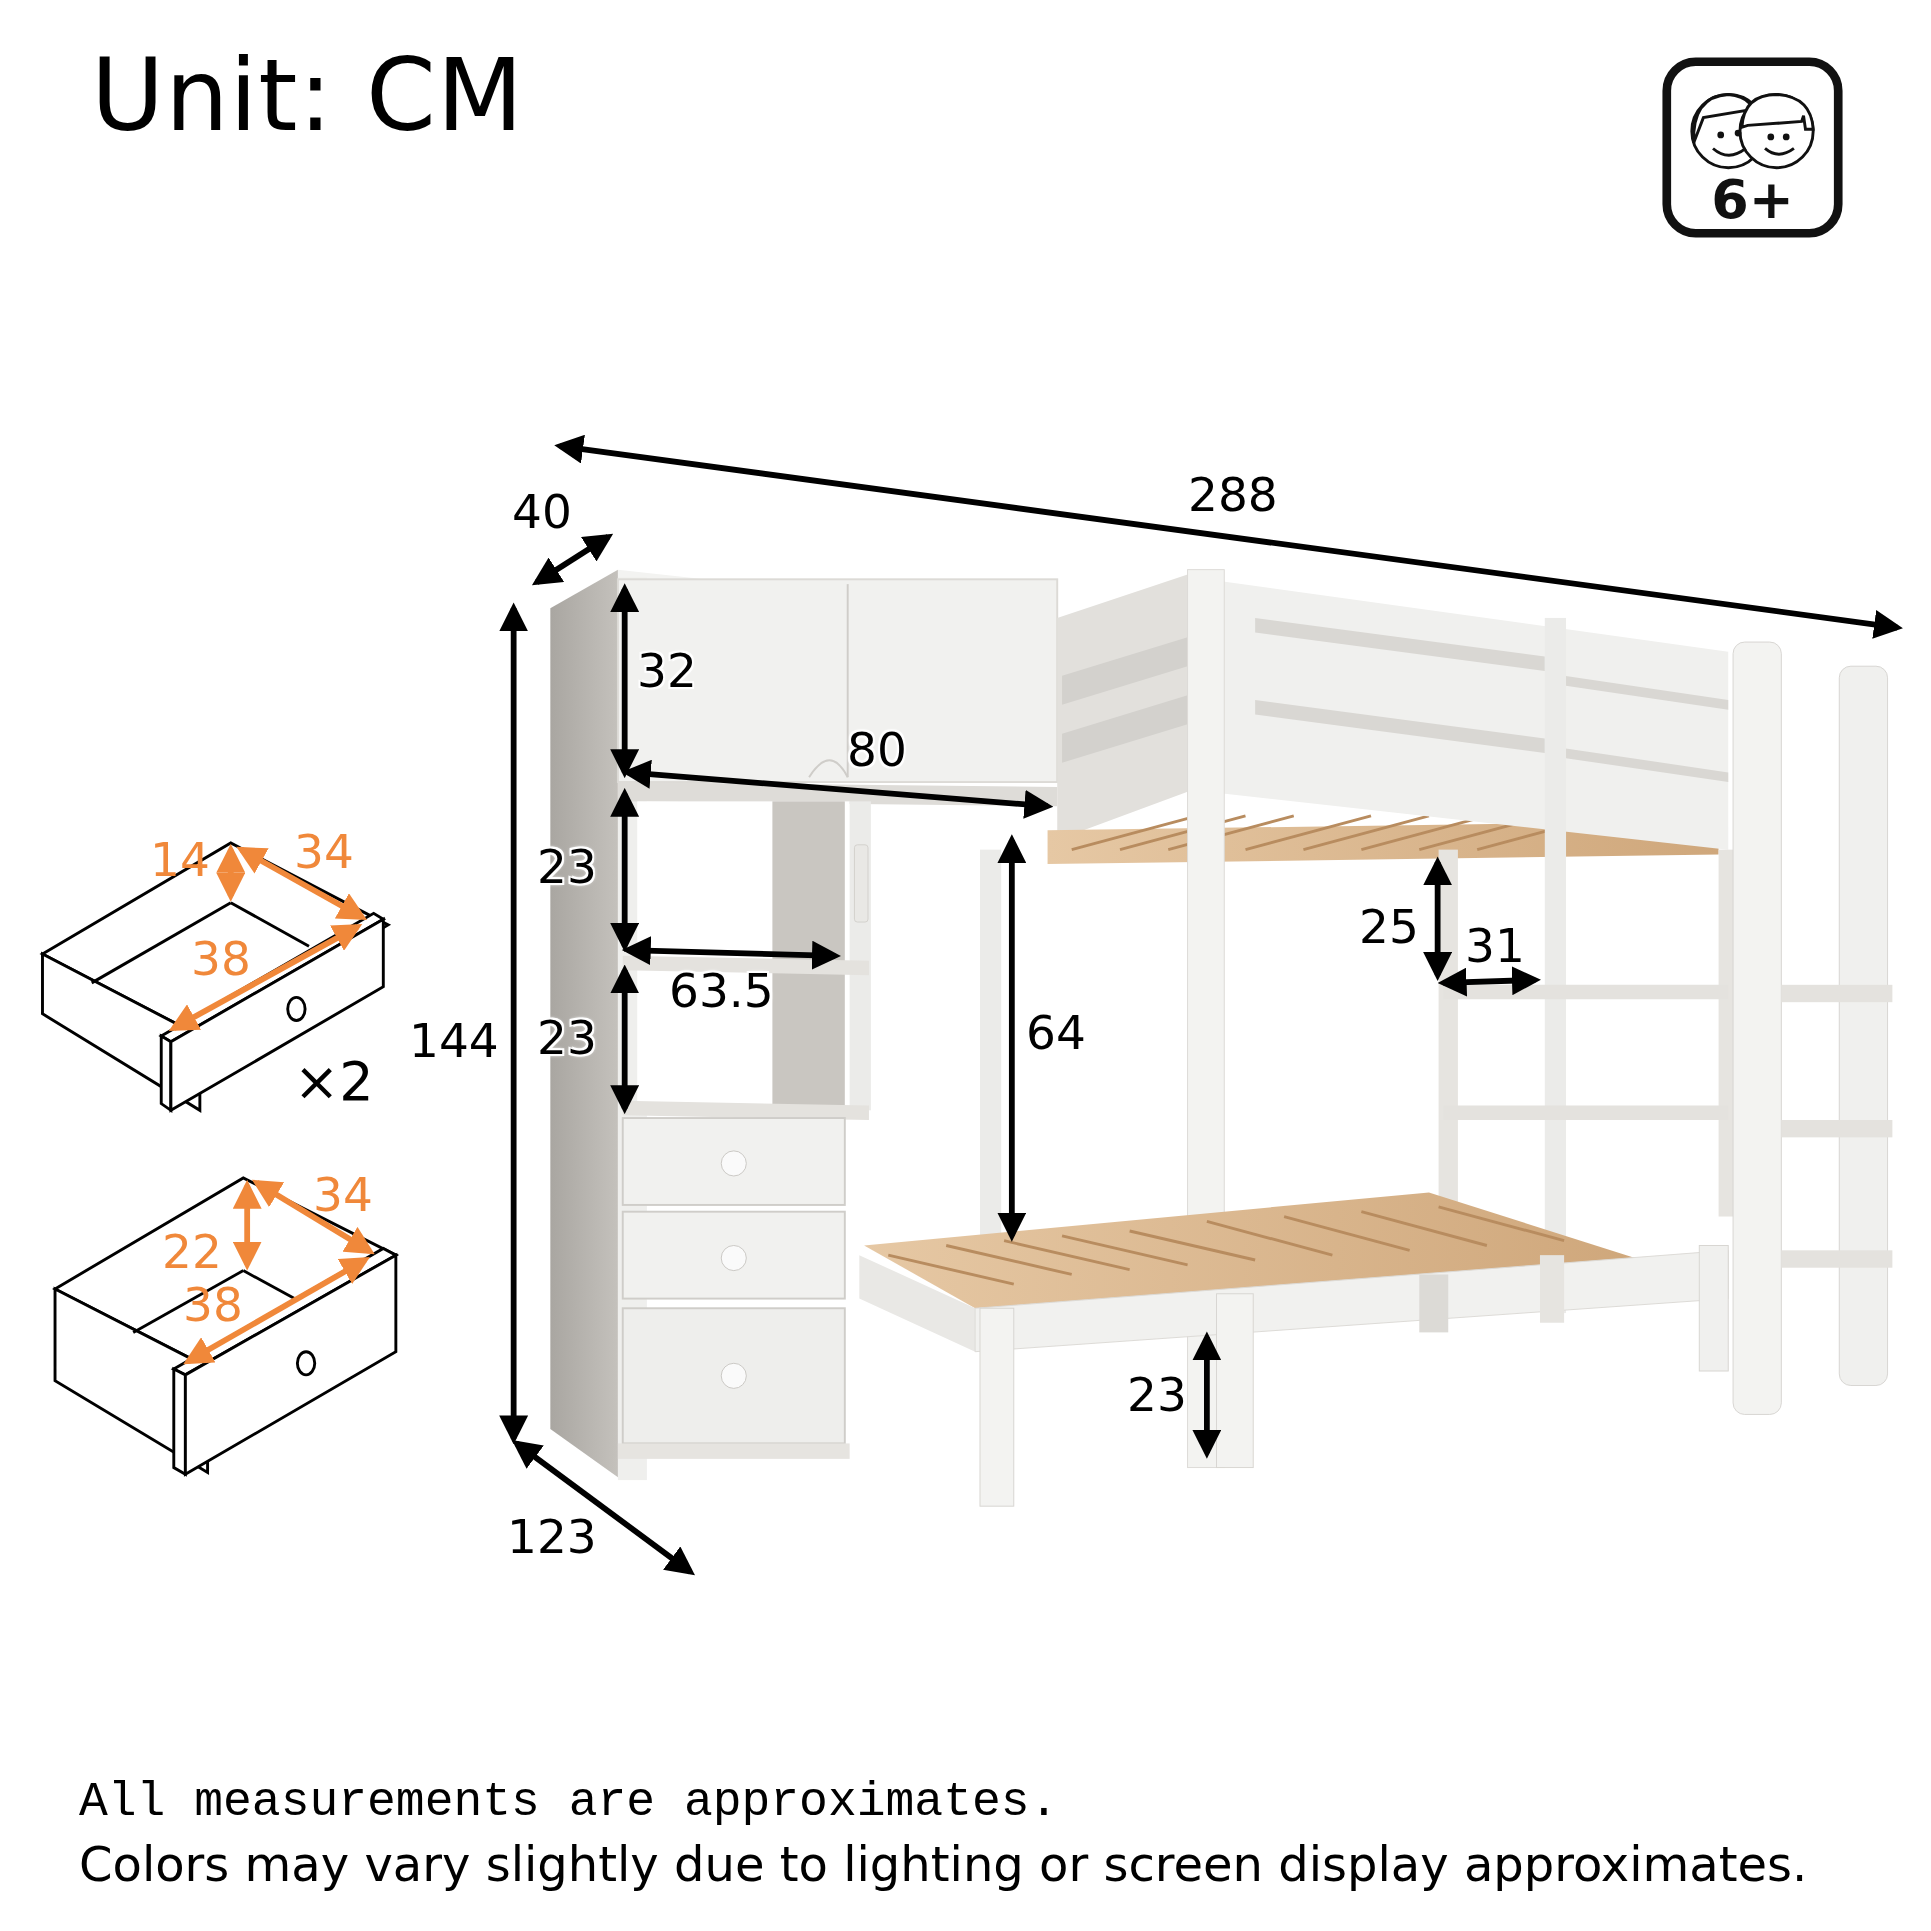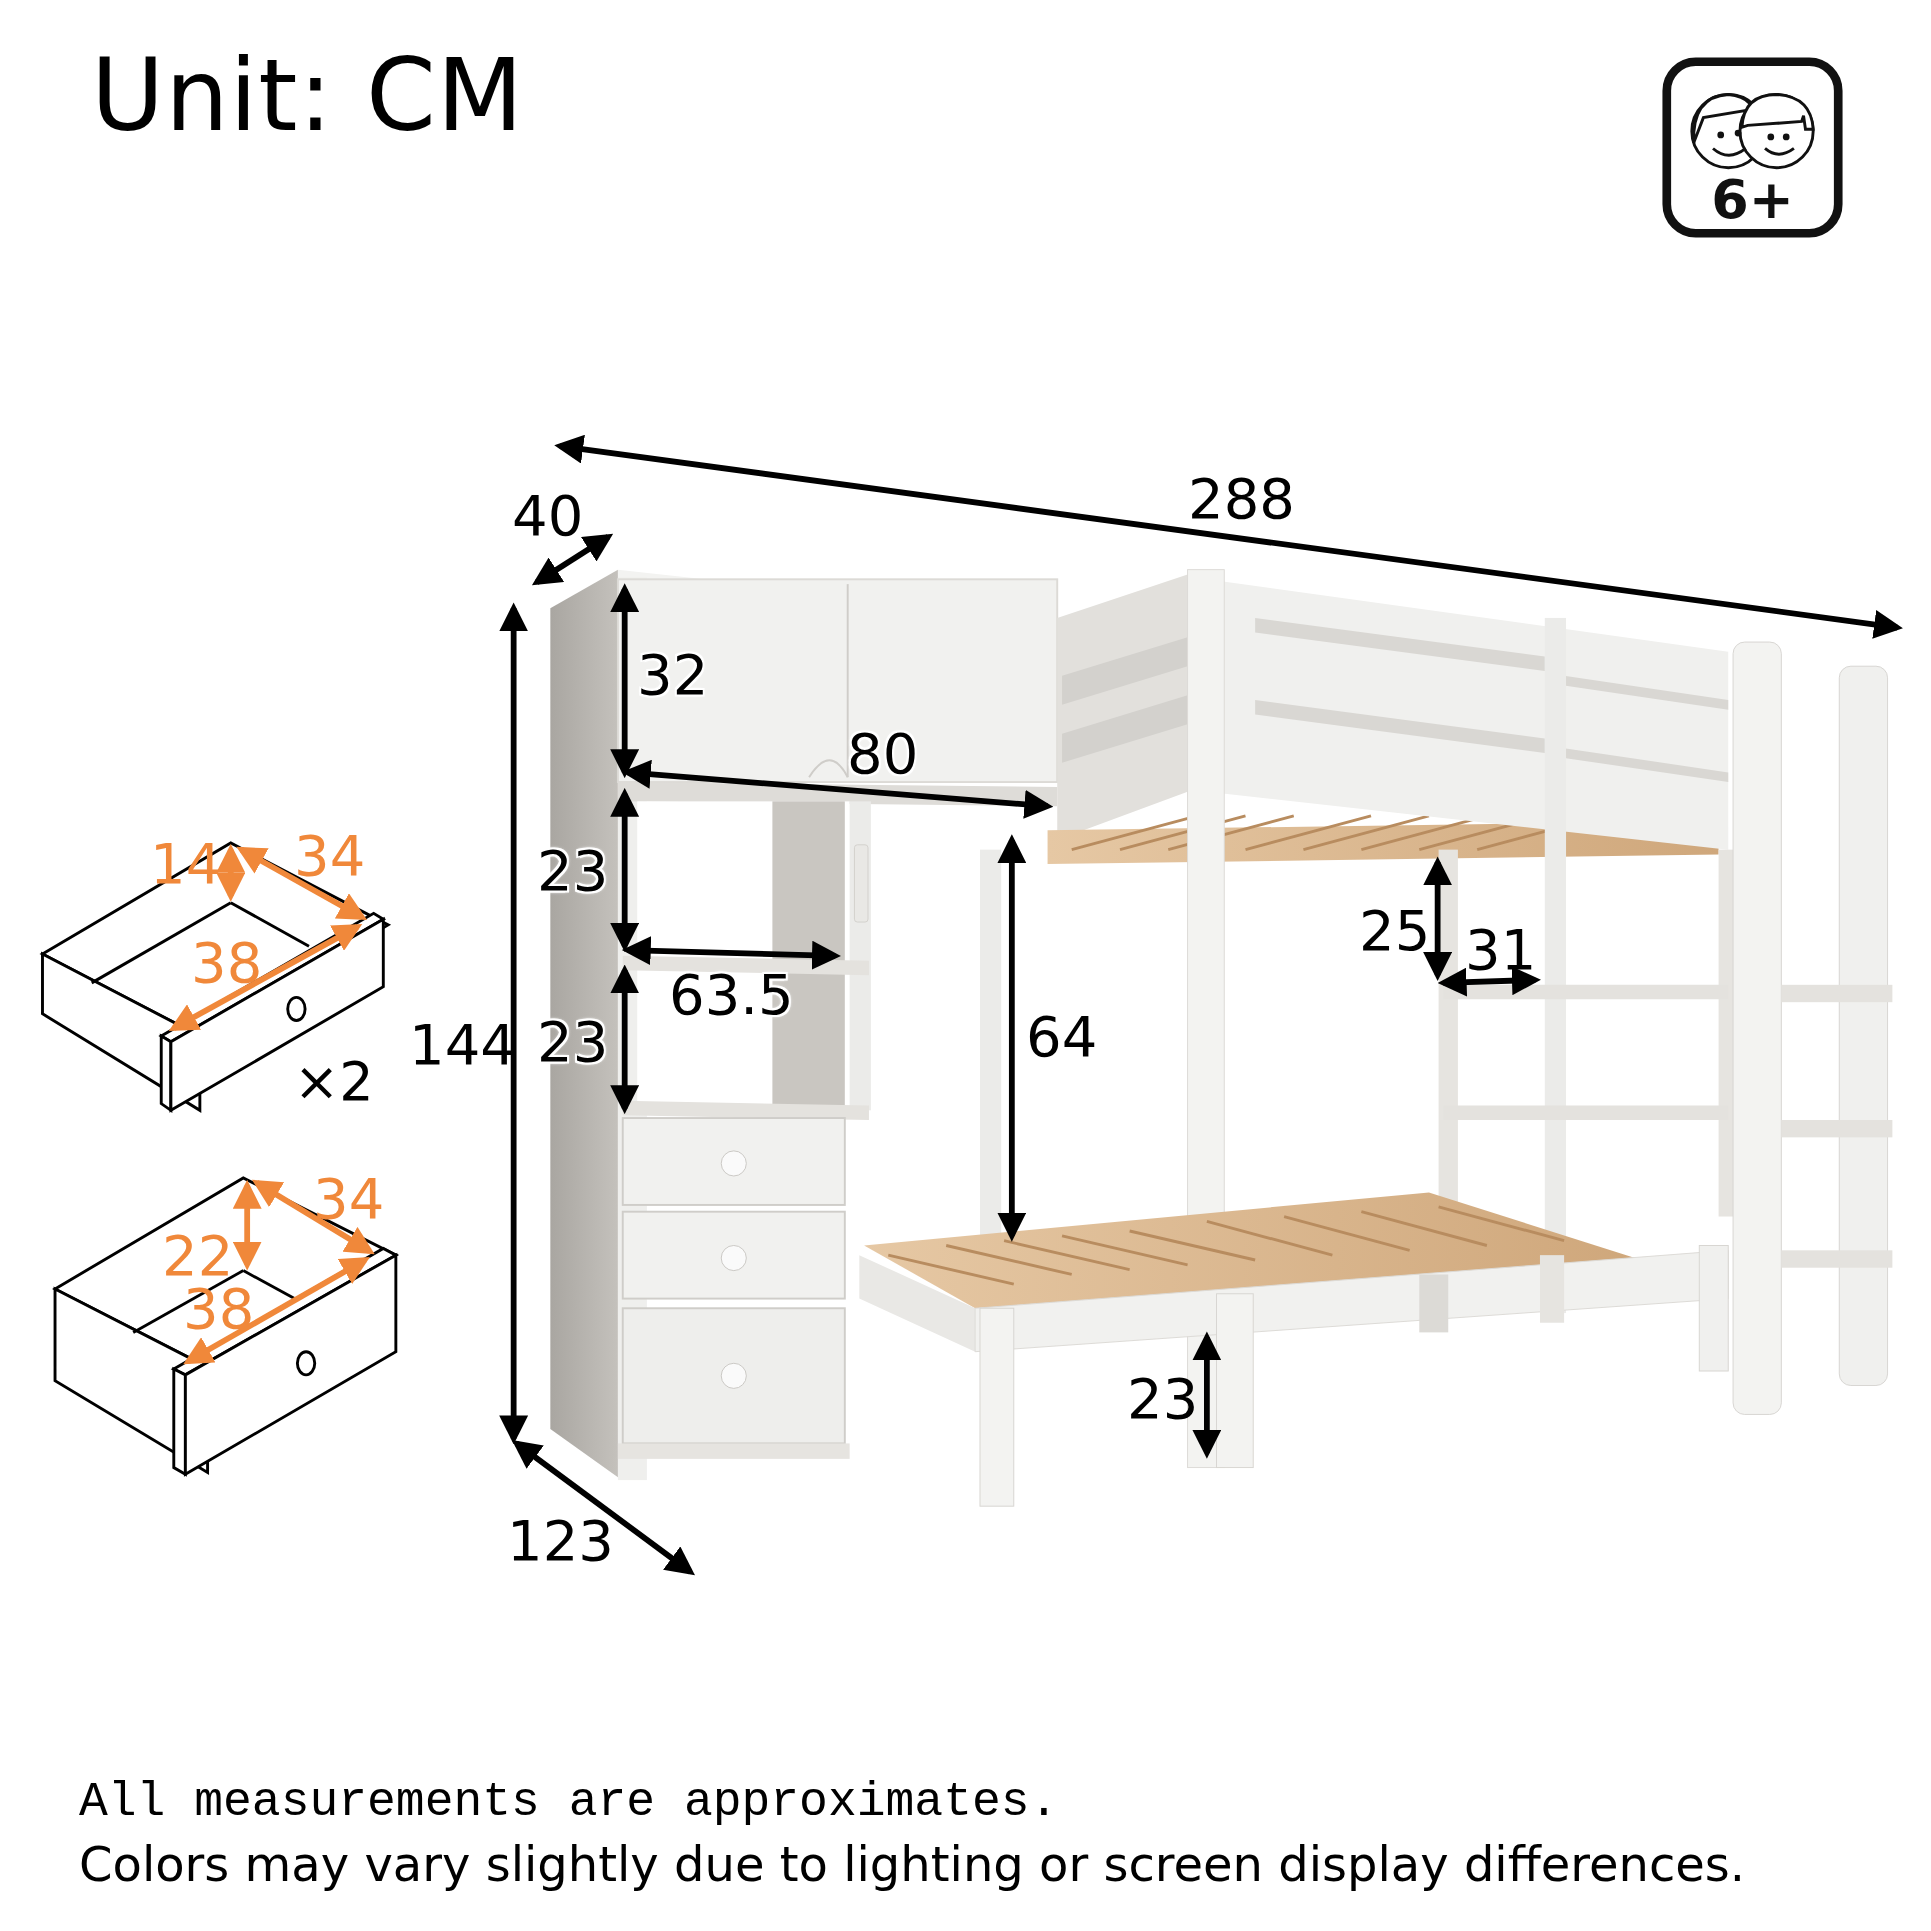--- a/index.html
+++ b/index.html
@@ -1,21 +1,21 @@
 <!DOCTYPE html>
 <html><head>
 <meta charset="utf-8">
 <style>
   html, body { margin:0; padding:0; background:#ffffff; }
   body { width:1931px; height:1931px; position:relative; overflow:hidden;
          font-family:"DejaVu Sans", "Liberation Sans", sans-serif; color:#000; }
   .title { position:absolute; left:75px; top:46px; font-size:100px; font-weight:400; letter-spacing:1px; line-height:1;margin-left:16px; }
   .badge { position:absolute; left:1661px; top:56px; width:183px; height:183px; }
   .stage { position:absolute; left:0; top:0; width:1931px; height:1931px; }
-  .dim { position:absolute; font-size:56px; line-height:1; font-weight:400; white-space:nowrap; }
+  .dim { position:absolute; font-size:47px; line-height:1; font-weight:400; white-space:nowrap; }
   .dim.halo { text-shadow: 0 0 3.9px #fff, 0 0 3.9px #fff, 0 0 5.8px #fff, 1.9px 1.9px 0 #fff, -1.9px -1.9px 0 #fff, 1.9px -1.9px 0 #fff, -1.9px 1.9px 0 #fff; }
   .dim.orange { color:#f0883a; }
   .note { position:absolute; left:79px; font-size:48px; line-height:1; white-space:nowrap; }
   .mult { position:absolute; font-size:54px; }
 </style>
 </head>
 <body>
 
 <div class="title">Unit: CM</div>
 
@@ -207,14 +207,14 @@
 
 <div class="dim orange" style="left:150px;top:824px;margin-top:12px;">14</div>
 <div class="dim orange" style="left:294px;top:828px;">34</div>
 <div class="dim orange" style="left:191px;top:935px;">38</div>
 <div class="mult" style="left:294px;top:1050px;">×2</div>
 <div class="dim orange" style="left:162px;top:1204px;margin-top:24px;">22</div>
 <div class="dim orange" style="left:313px;top:1171px;">34</div>
 <div class="dim orange" style="left:183px;top:1281px;">38</div>
 
 <div class="note" style="top:1778px;font-family:Liberation Mono, monospace;">All measurements are approximates.</div>
-<div class="note" style="top:1840px;">Colors may vary slightly due to lighting or screen display differences.</div>
+<div class="note" style="top:1840px;">Colors may vary slightly due to lighting or screen display approximates.</div>
 
 
 </body></html>

